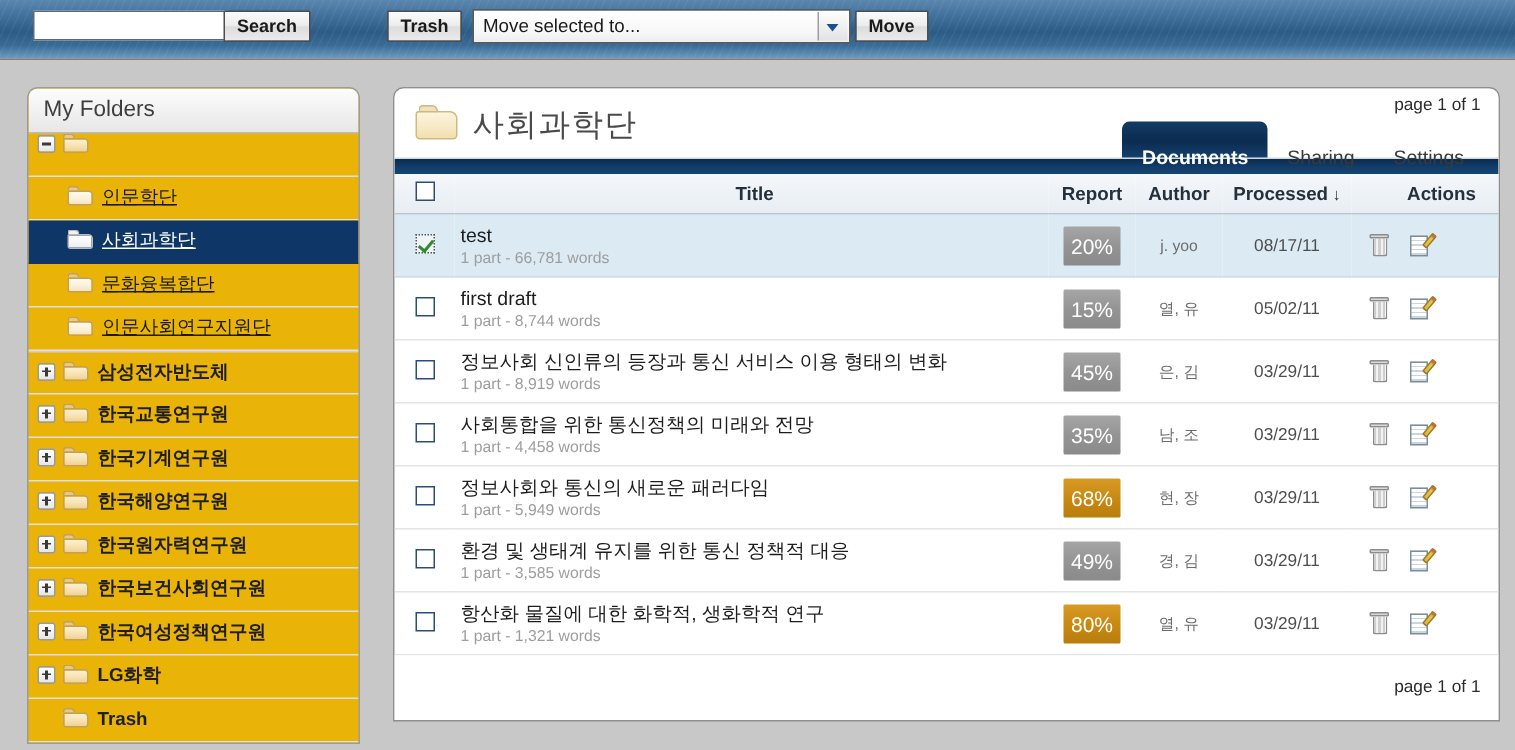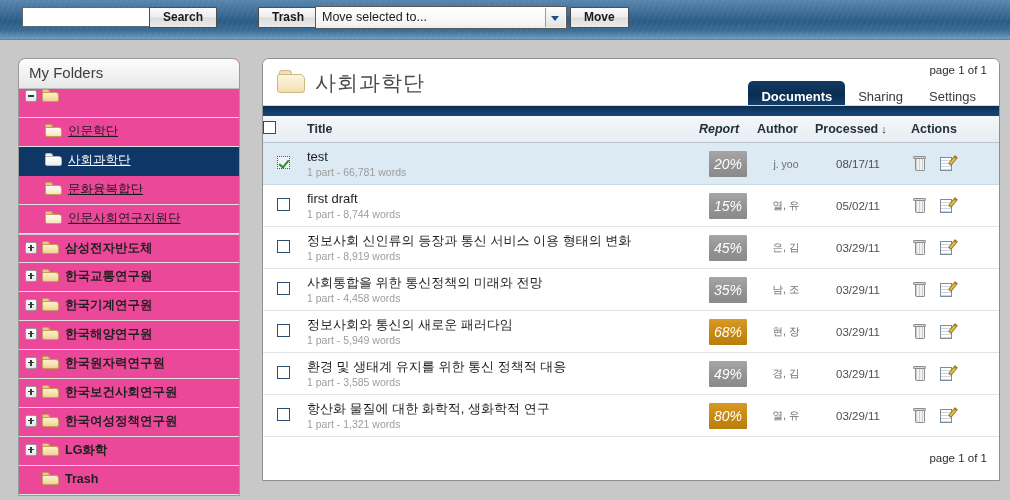--- a/index.html
+++ b/index.html
@@ -56,21 +56,21 @@
     height: 21px;
     background: linear-gradient(to bottom, #fbfbfb 0%, #ececec 48%, #dcdcdc 52%, #ebebeb 100%);
     border: 1px solid #4d4d4d;
     border-radius: 1px;
     font-family: "Liberation Sans", sans-serif;
     font-size: 12px;
     font-weight: bold;
     color: #1a1a1a;
     line-height: 19px;
     text-align: center;
-    padding: 0 13px;
+    padding: 0 8px;
     cursor: pointer;
     white-space: nowrap;
   }
   .btn-search { left: 149px; top: 7px; }
   .btn-trash  { left: 258px; top: 7px; }
   .btn-move   { left: 570px; top: 7px; }
 
   .select-wrap {
     position: absolute;
     left: 315px; top: 6px;
@@ -102,21 +102,21 @@
     border-right: 4.5px solid transparent;
     border-top: 5px solid #1b4f8c;
   }
 
   
   .sidebar {
     position: absolute;
     left: 18px; top: 58px;
     width: 222px;
     box-sizing: border-box;
-    background: #ec4899;
+    background: #eab308;
     border: 1px solid #9b9b9b;
     border-radius: 7px 7px 0 0;
     overflow: hidden;
   }
   .sidebar-head {
     height: 30px;
     box-sizing: border-box;
     background: linear-gradient(to bottom, #fdfdfd 0%, #f2f2f2 50%, #e7e7e7 100%);
     border-bottom: 1px solid #bcbcbc;
     font-size: 15px;
@@ -278,21 +278,21 @@
   }
   .tabs {
     position: absolute;
     right: 10px; bottom: 0;
     height: 24px;
   }
   .tab {
     display: inline-block;
     height: 24px;
     box-sizing: border-box;
-    padding: 4px 13px;
+    padding: 12px 13px;
     line-height: 23px;
     font-size: 13px;
     color: #3a3a3a;
     cursor: pointer;
     vertical-align: bottom;
   }
   .tab.active {
     background: linear-gradient(to bottom, #123a63 0%, #0c2c50 55%, #133f6d 100%);
     color: #ffffff;
     font-weight: bold;
@@ -309,34 +309,34 @@
     border-collapse: collapse;
     table-layout: fixed;
   }
   .tbl th {
     background: linear-gradient(to bottom, #f4f7fa 0%, #e7edf3 100%);
     border-bottom: 1px solid #b8c4ce;
     height: 26px;
     font-size: 12.5px;
     font-weight: bold;
     color: #24303b;
-    text-align: left;
+    text-align: center;
     padding: 0;
   }
   .tbl td {
     border-bottom: 1px solid #e4e4e4;
     height: 41px;
     padding: 0;
     vertical-align: middle;
   }
   tr.row-selected td { background: #dbeaf3; border-bottom-color: #cadbe6; }
 
   .c-check  { width: 40px; text-align: center; }
   .c-title  { width: 392px; }
-  .c-report { width: 58px; text-align: center; font-style: italic; }
+  .c-report { width: 58px; text-align: center; }
   .c-author { width: 58px; text-align: center; }
   .c-proc   { width: 86px; text-align: center; margin-left: 12px; }
   .c-act    { width: 100px; text-align: left; }
 
   th.c-check { padding-left: 0; }
   th.c-title { padding-left: 4px; }
   th.c-act   { padding-left: 10px; margin-top: 26px; }
 
   .sort-arrow {
     display: inline-block;

